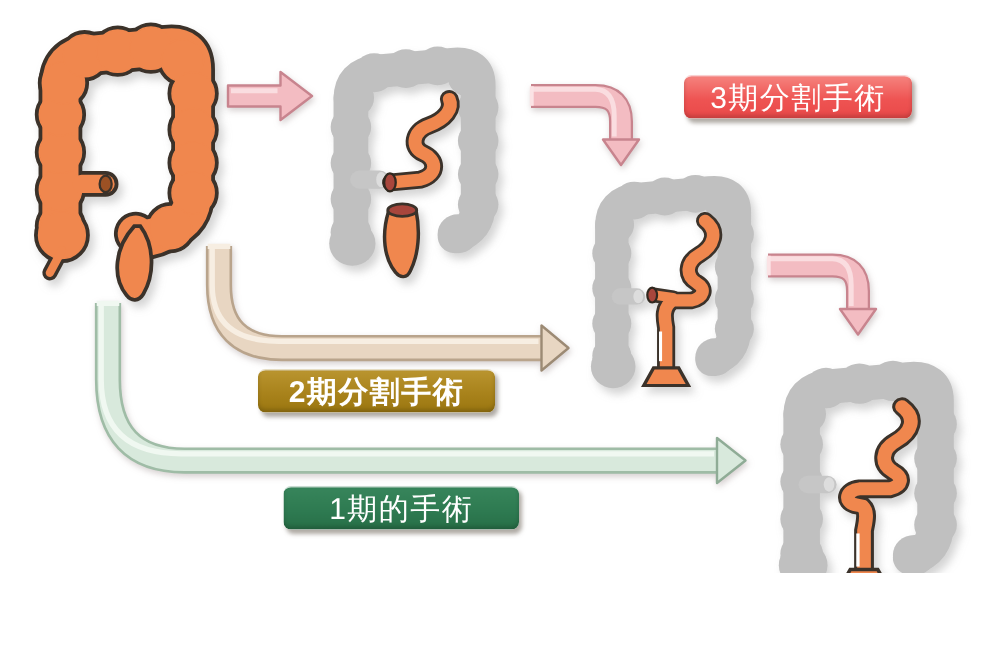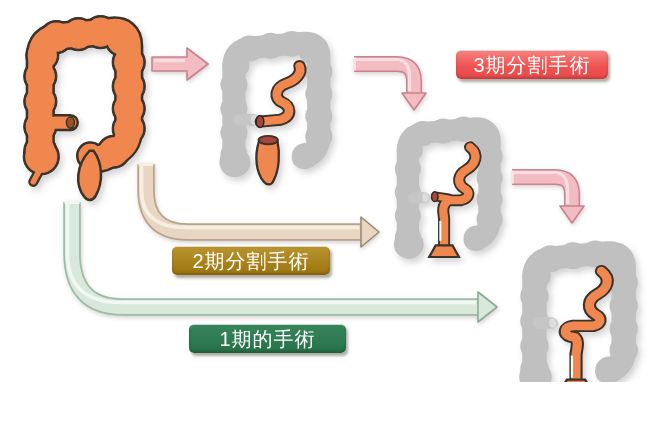--- a/index.html
+++ b/index.html
@@ -167,17 +167,17 @@
   <svg class="abs arr" style="left:53px;top:195px;" width="448" height="128" viewBox="0 0 448 128">
     <path d="M19,7 L19,58 Q19,112 70,112 L425,112" fill="none" stroke="#9FBCA6" stroke-width="17.5"></path>
     <path d="M19,7 L19,58 Q19,112 70,112 L425,112" fill="none" stroke="#D8E9DC" stroke-width="14"></path>
     <path d="M14.5,8 L14.5,58 Q14.5,107.5 68,107.5 L423,107.5" fill="none" stroke="#F0F8F1" stroke-width="3.5"></path>
     <rect x="11.5" y="5.5" width="15" height="3.5" fill="#F0F8F1"></rect>
     <polygon points="425,97 425,127 444,112" fill="#D8E9DC" stroke="#8FAC96" stroke-width="1.6" stroke-linejoin="round"></polygon>
   </svg>
 
   <div class="stage-label lbl-red" style="left:456px;top:50px;width:152px;height:28px;">3期分割手術</div>
 
-  <div class="stage-label lbl-gold" style="left:172px;top:246px;width:158px;height:28px;">2期分割手術</div>
+  <div class="stage-label lbl-gold" style="left:172px;top:246px;width:158px;height:28px;font-weight:bold;">2期分割手術</div>
 
   <div class="stage-label lbl-green" style="left:189px;top:324px;width:157px;height:28px;">1期的手術</div>
 
 </div>
 
 </body></html>

